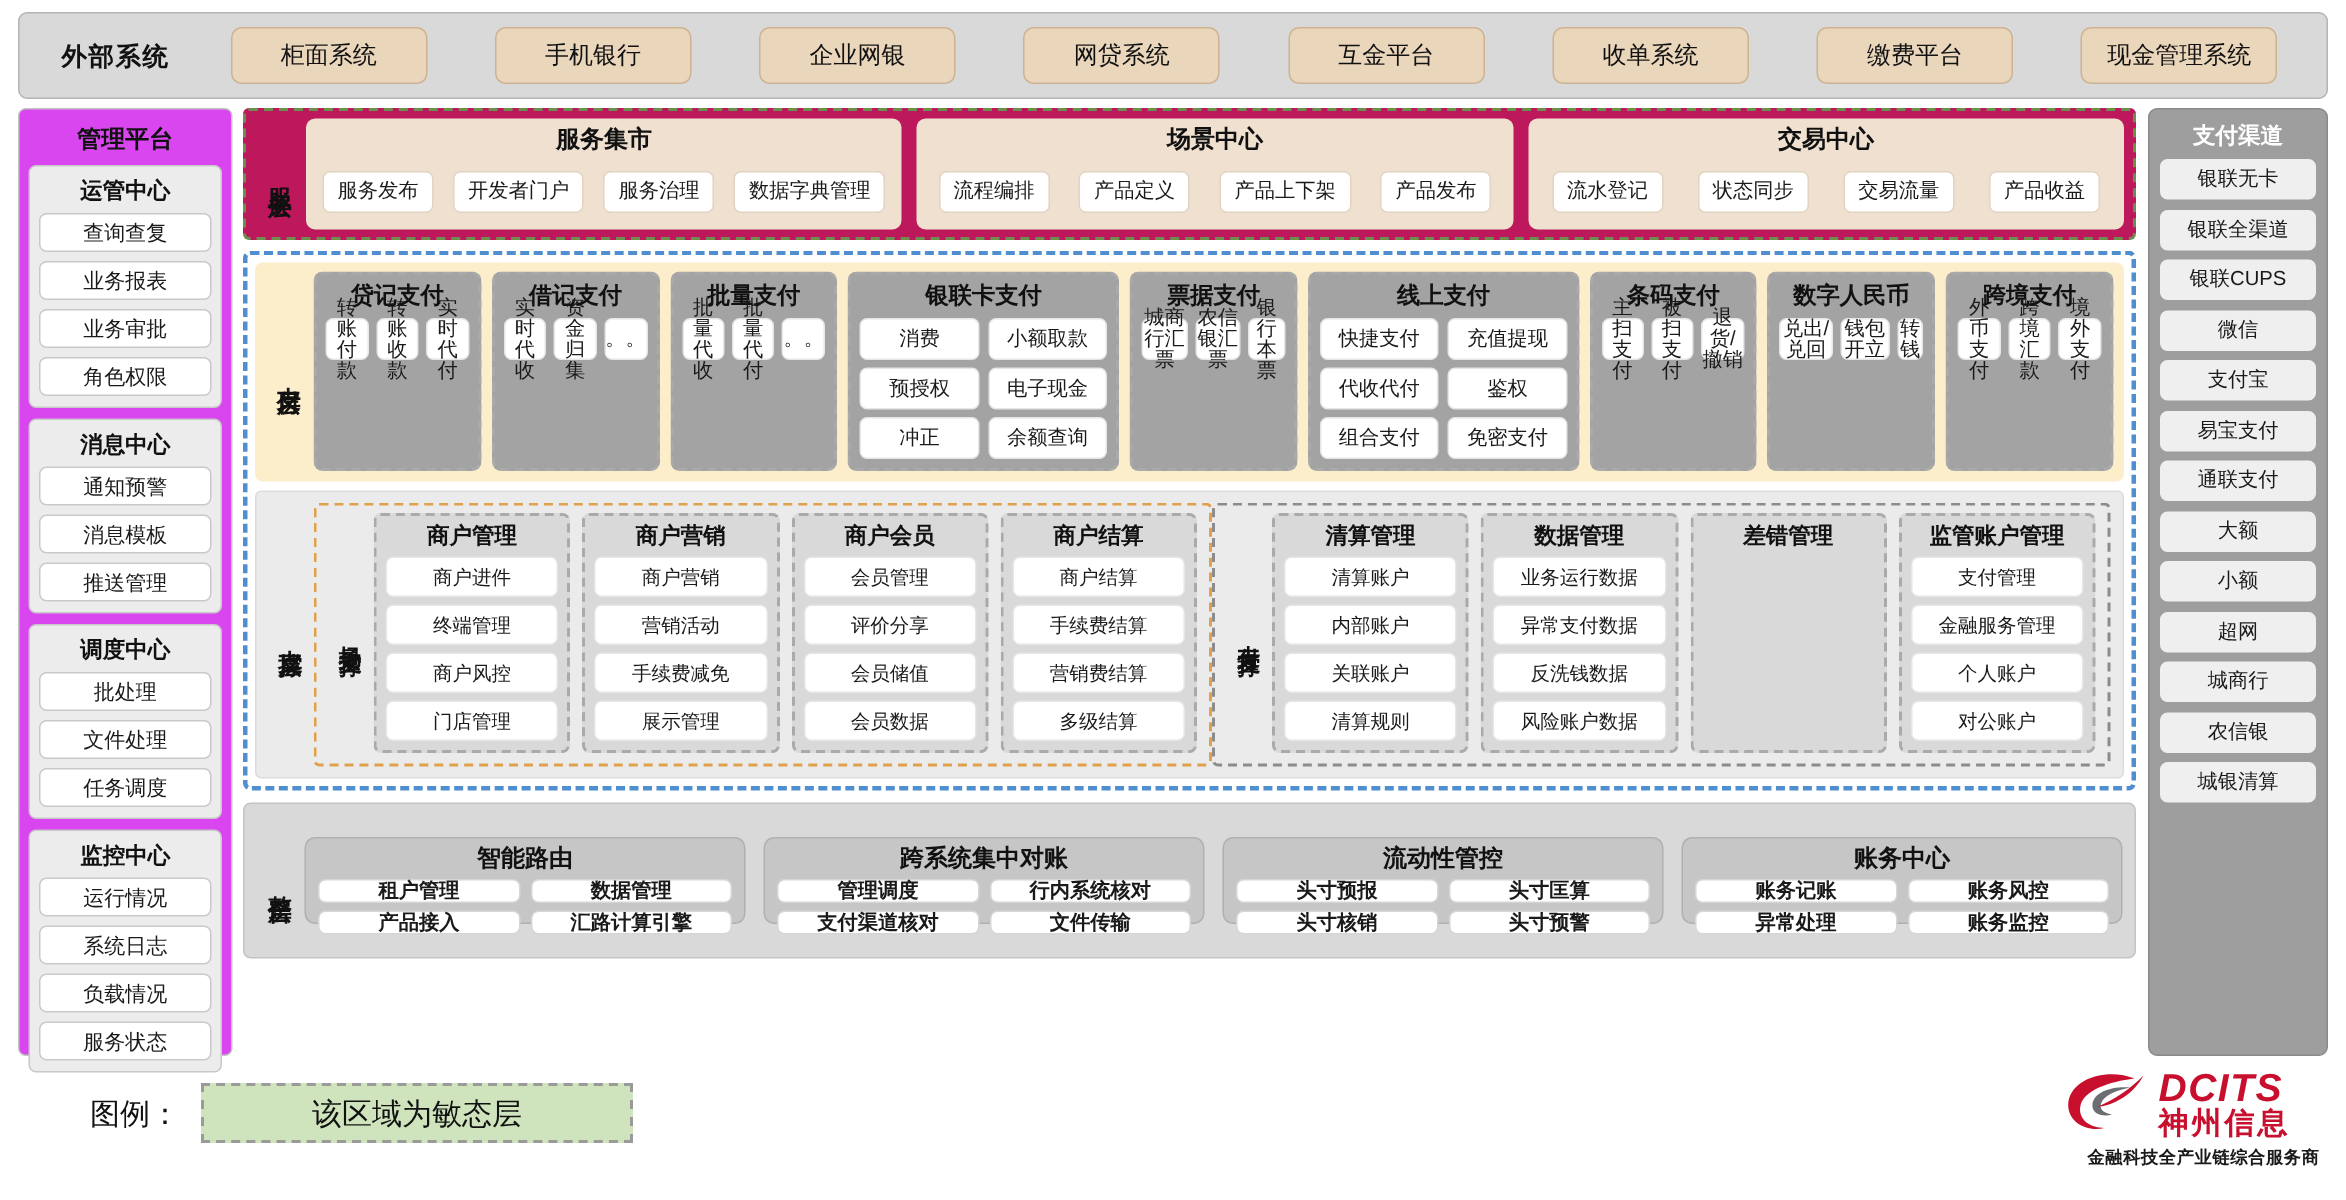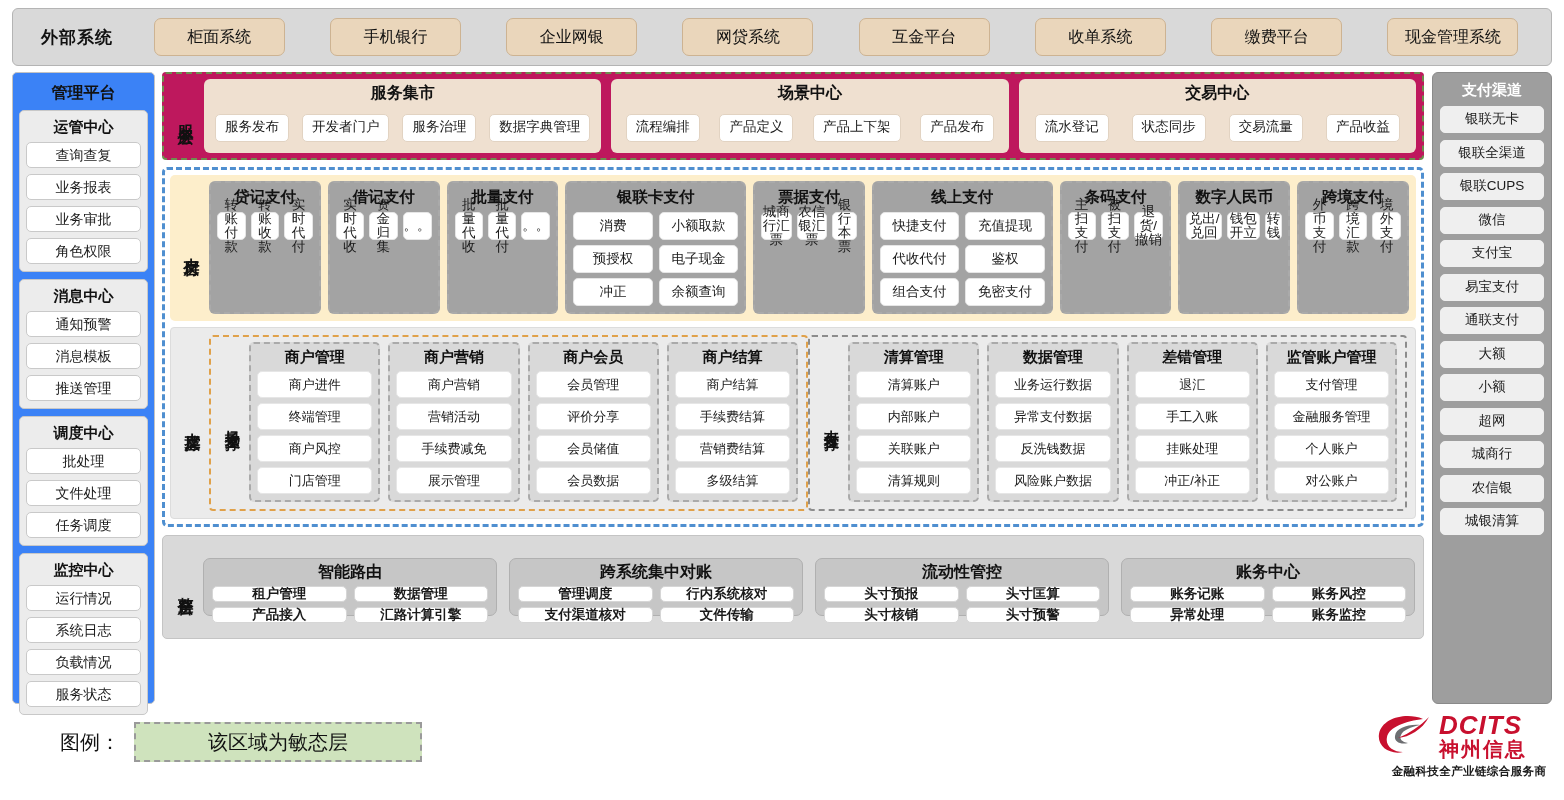--- a/index.html
+++ b/index.html
@@ -45,21 +45,21 @@
     height: 38px; min-width: 131px; padding: 0 12px;
     font-size: 16px;
     display: flex; align-items: center; justify-content: center;
     color: #111;
   }
 
   
   .left-panel {
     position: absolute; left: 12px; top: 72px;
     width: 143px; height: 632px;
-    background: #3b82f6; border: 1px solid #c3c3c3; border-radius: 5px;
+    background: #d946ef; border: 1px solid #c3c3c3; border-radius: 5px;
     padding: 5px 6px;
   }
   .left-title { font-size: 16px; font-weight: bold; text-align: center; padding: 5px 0 6px; color: #111; }
   .lgroup {
     background: #ececec; border: 1px solid #c8c8c8; border-radius: 5px;
     margin-bottom: 7px; padding: 4px 6px 7px;
   }
   .lgroup-title { font-size: 15px; font-weight: bold; text-align: center; padding: 3px 0 5px; color: #111; }
   .lgroup .chip { height: 26px; font-size: 14px; margin-bottom: 6px; }
   .lgroup .chip:last-child { margin-bottom: 0; }
@@ -433,26 +433,20 @@
                   <div class="sup-col-title">数据管理</div>
                   <div class="sup-cells">
                     <div class="chip">业务运行数据</div>
                     <div class="chip">异常支付数据</div>
                     <div class="chip">反洗钱数据</div>
                     <div class="chip">风险账户数据</div>
                   </div>
                 </div>
                 <div class="sup-col">
                   <div class="sup-col-title">差错管理</div>
-                  <div class="sup-cells">
-                    <div class="chip">退汇</div>
-                    <div class="chip">手工入账</div>
-                    <div class="chip">挂账处理</div>
-                    <div class="chip">冲正/补正</div>
-                  </div>
                 </div>
                 <div class="sup-col">
                   <div class="sup-col-title">监管账户管理</div>
                   <div class="sup-cells">
                     <div class="chip">支付管理</div>
                     <div class="chip">金融服务管理</div>
                     <div class="chip">个人账户</div>
                     <div class="chip">对公账户</div>
                   </div>
                 </div>

